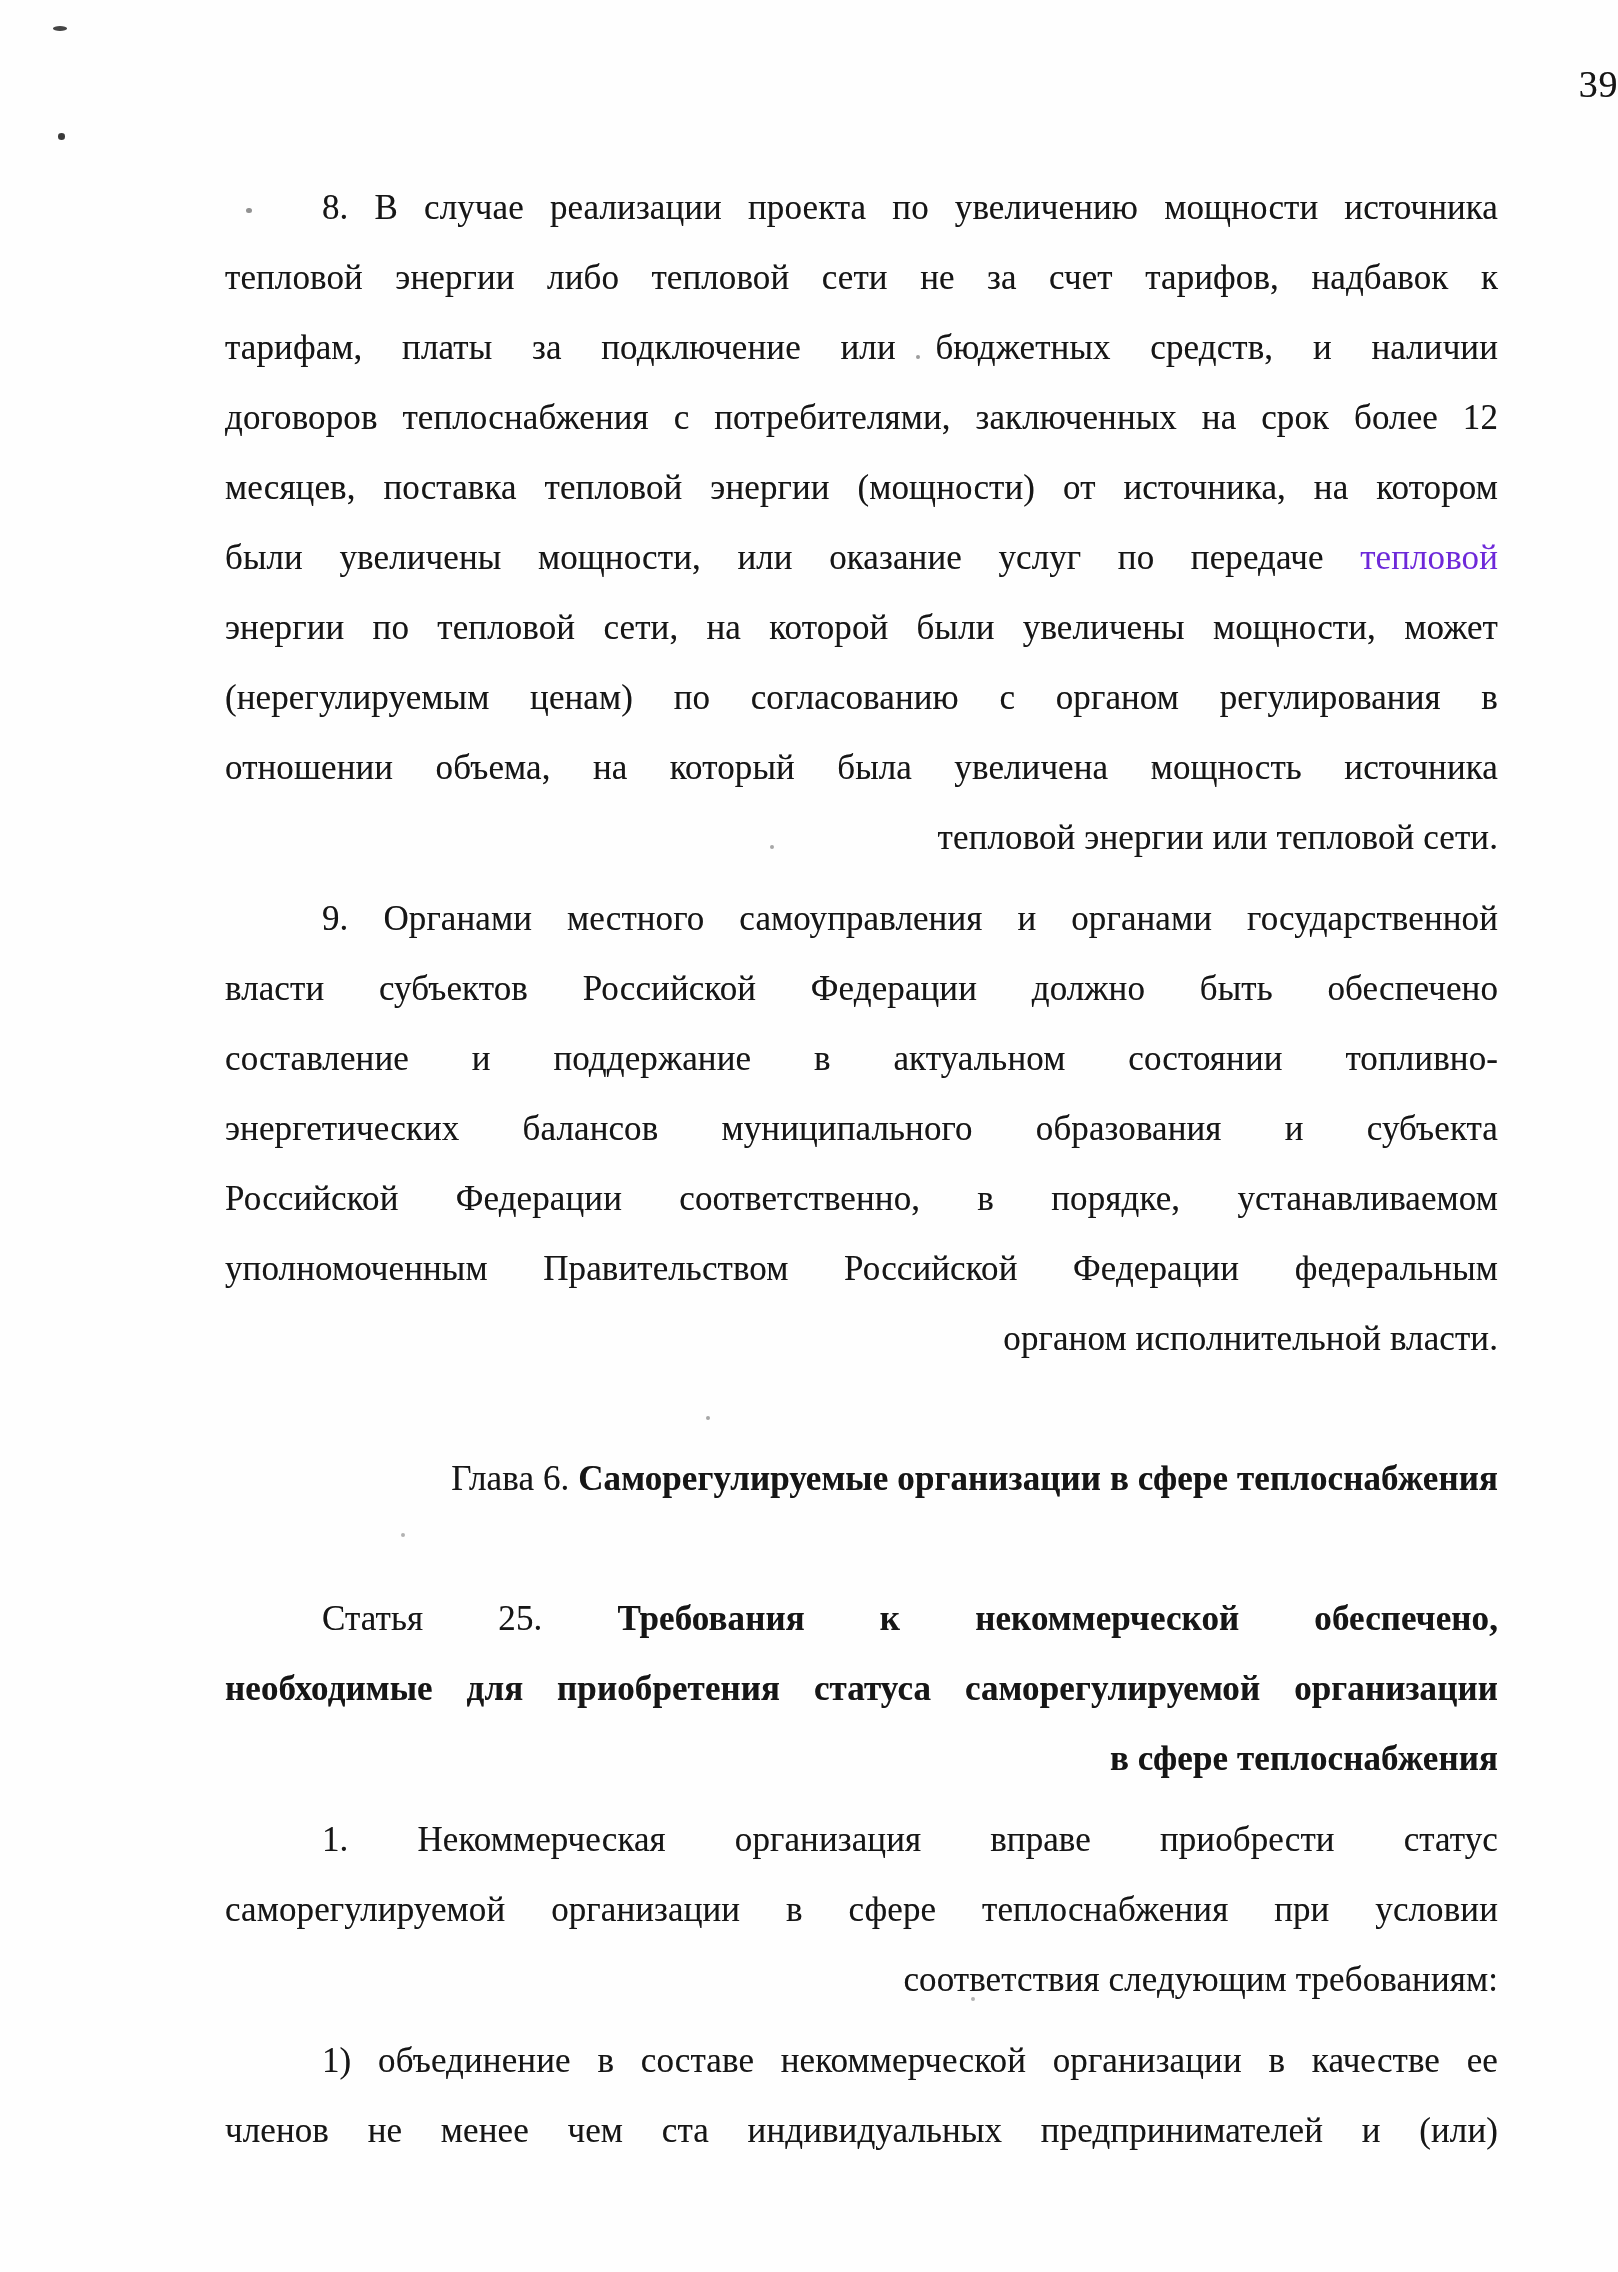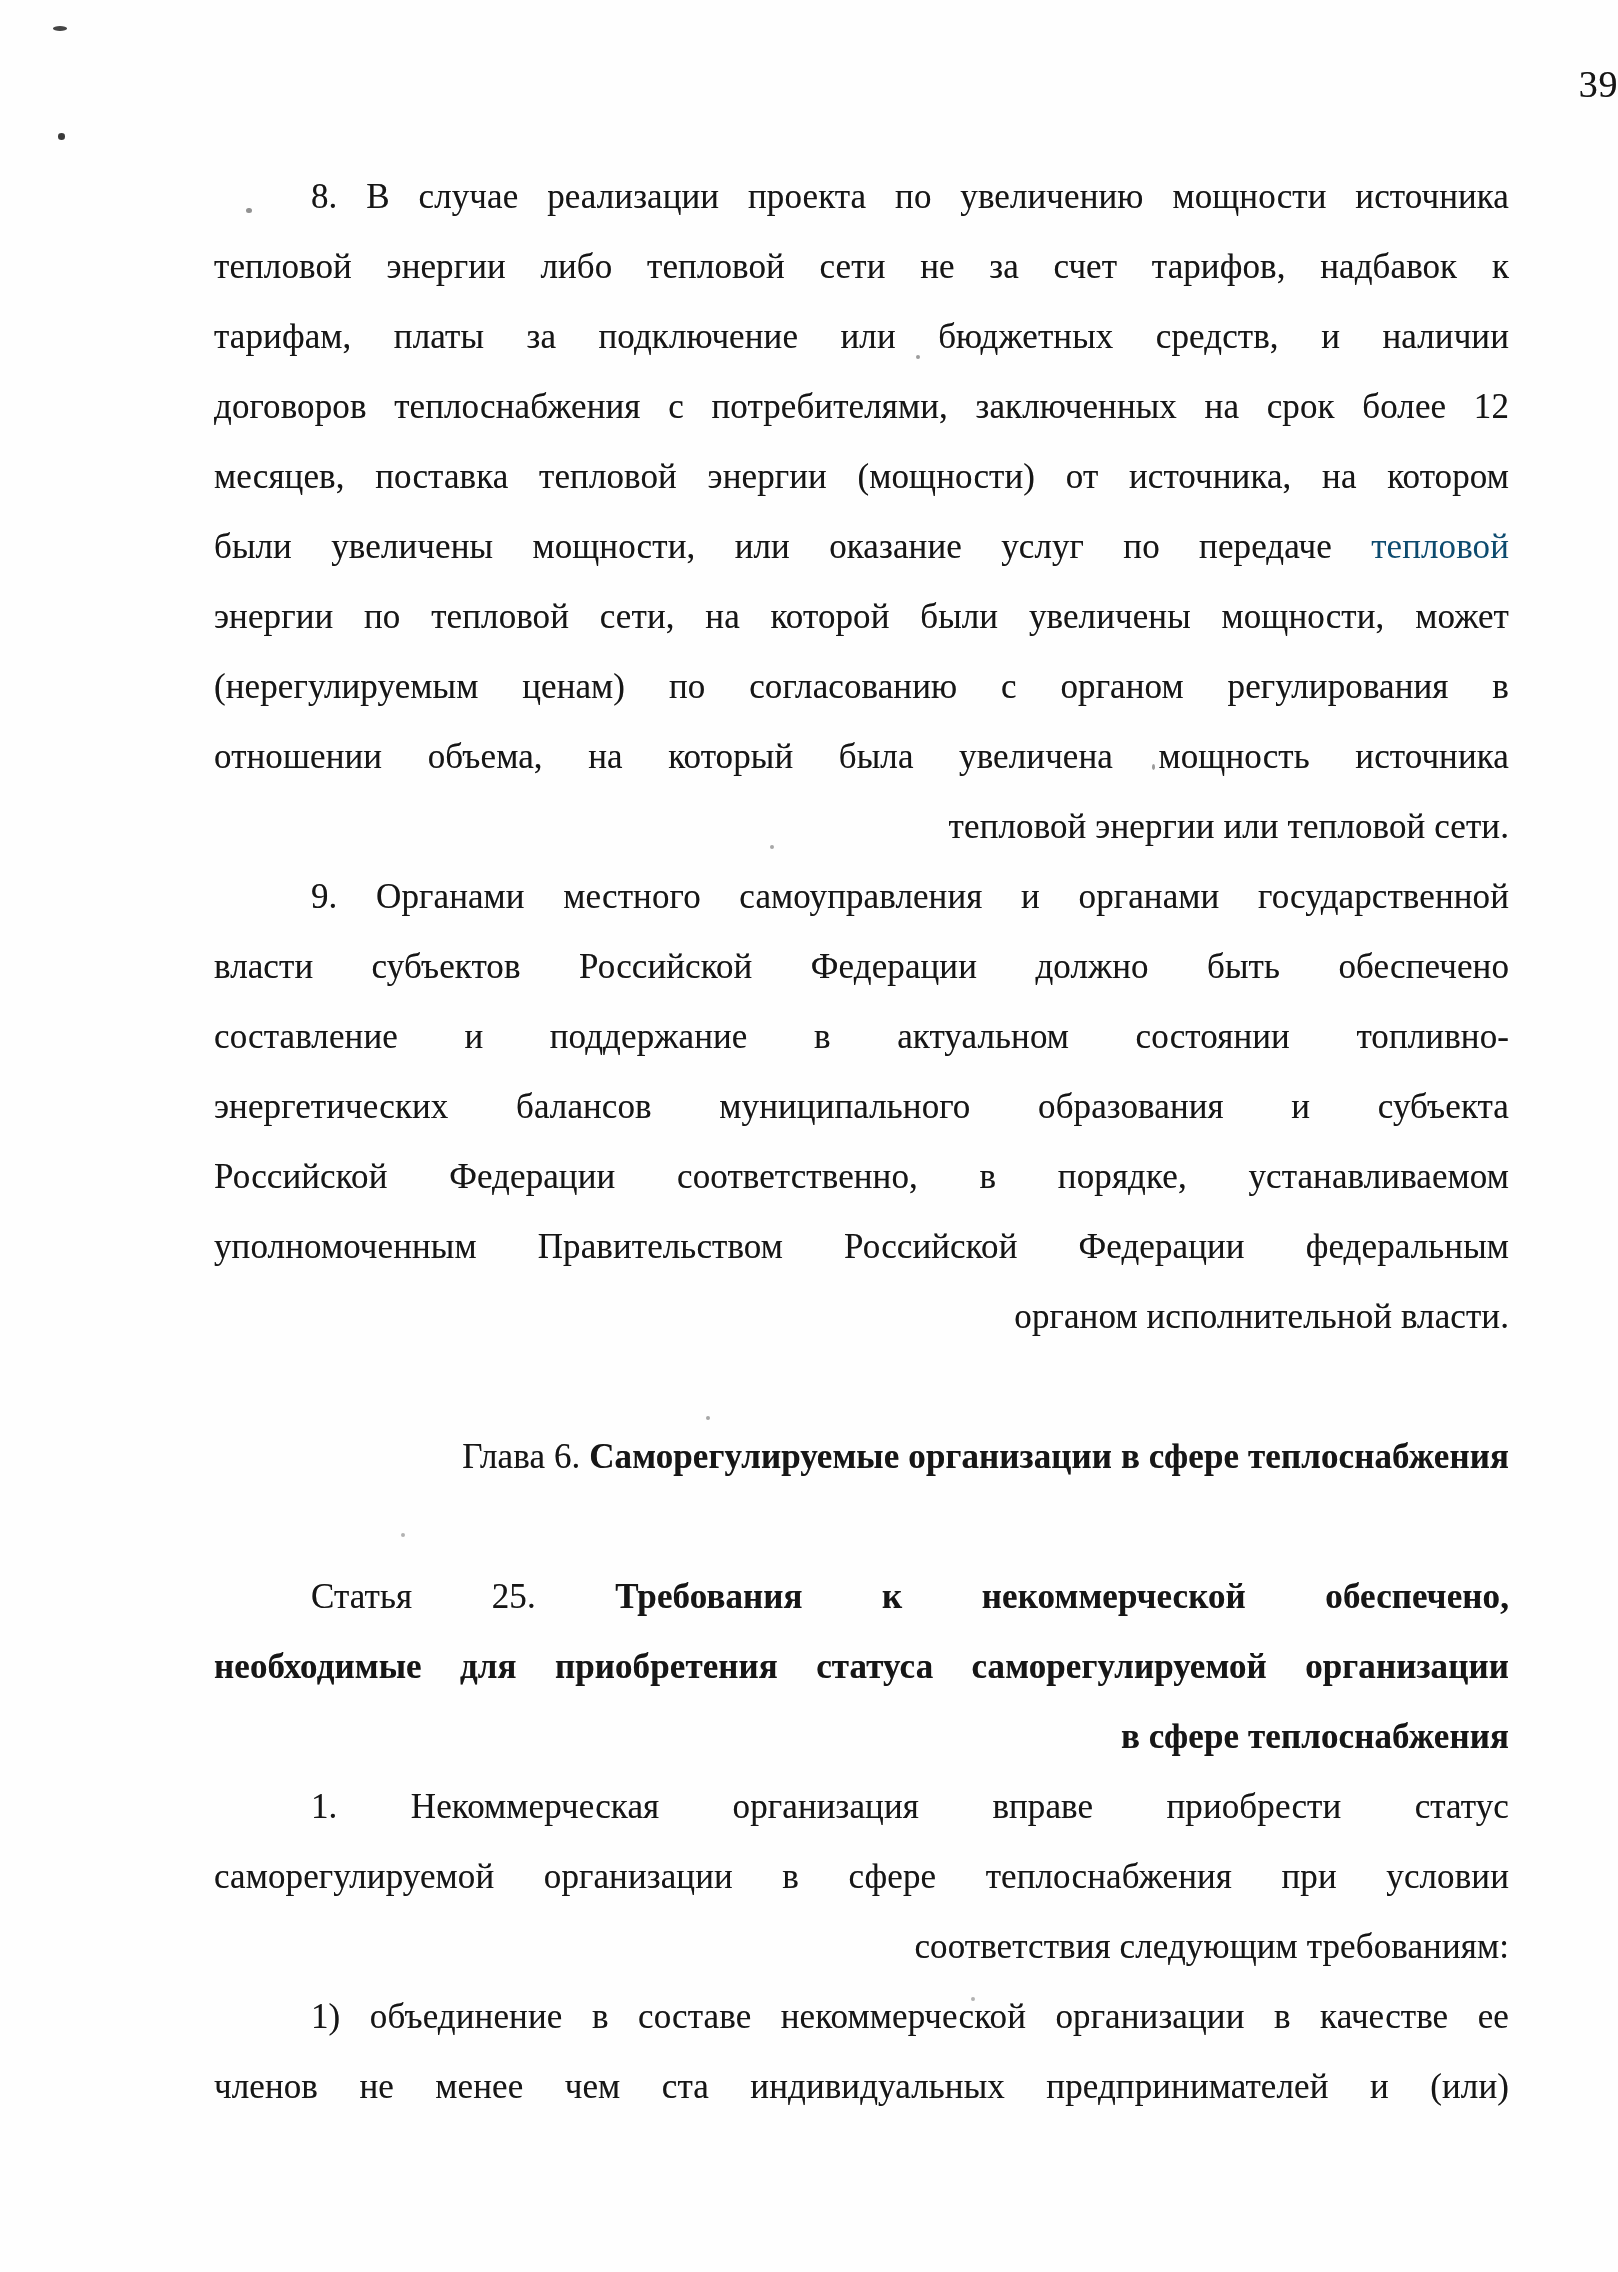--- a/index.html
+++ b/index.html
@@ -12,27 +12,27 @@
   .page-number{
     position:absolute;left:194px;top:49px;width:1424px;text-align:right;
     font-size:38px;line-height:70px;letter-spacing:0.6px;
     text-shadow:0 0 0.6px rgba(15,15,15,.45);
   }
   .doc-body{
     position:absolute;left:214px;top:162px;width:1295px;
     font-size:35px;line-height:70px;letter-spacing:0.1px;
     text-shadow:0 0 0.6px rgba(15,15,15,.4);
   }
-  .block{margin:0}
+  .block{margin:11px}
   .gap{margin-top:70px}
   .line{text-align:right}
   .j{text-align:justify;text-align-last:justify}
   .ind{text-indent:97px}
   .b{font-weight:bold}
-  .light{color:#0c4a6e;text-shadow:none}
+  .light{color:#6d28d9;text-shadow:none}
   .speck{position:absolute;background:#252525;border-radius:50%}
 </style>
 </head>
 <body>
 
 <div class="page">
   <div class="page-number">39</div>
 
   <div class="doc-body">
       <div class="block">

